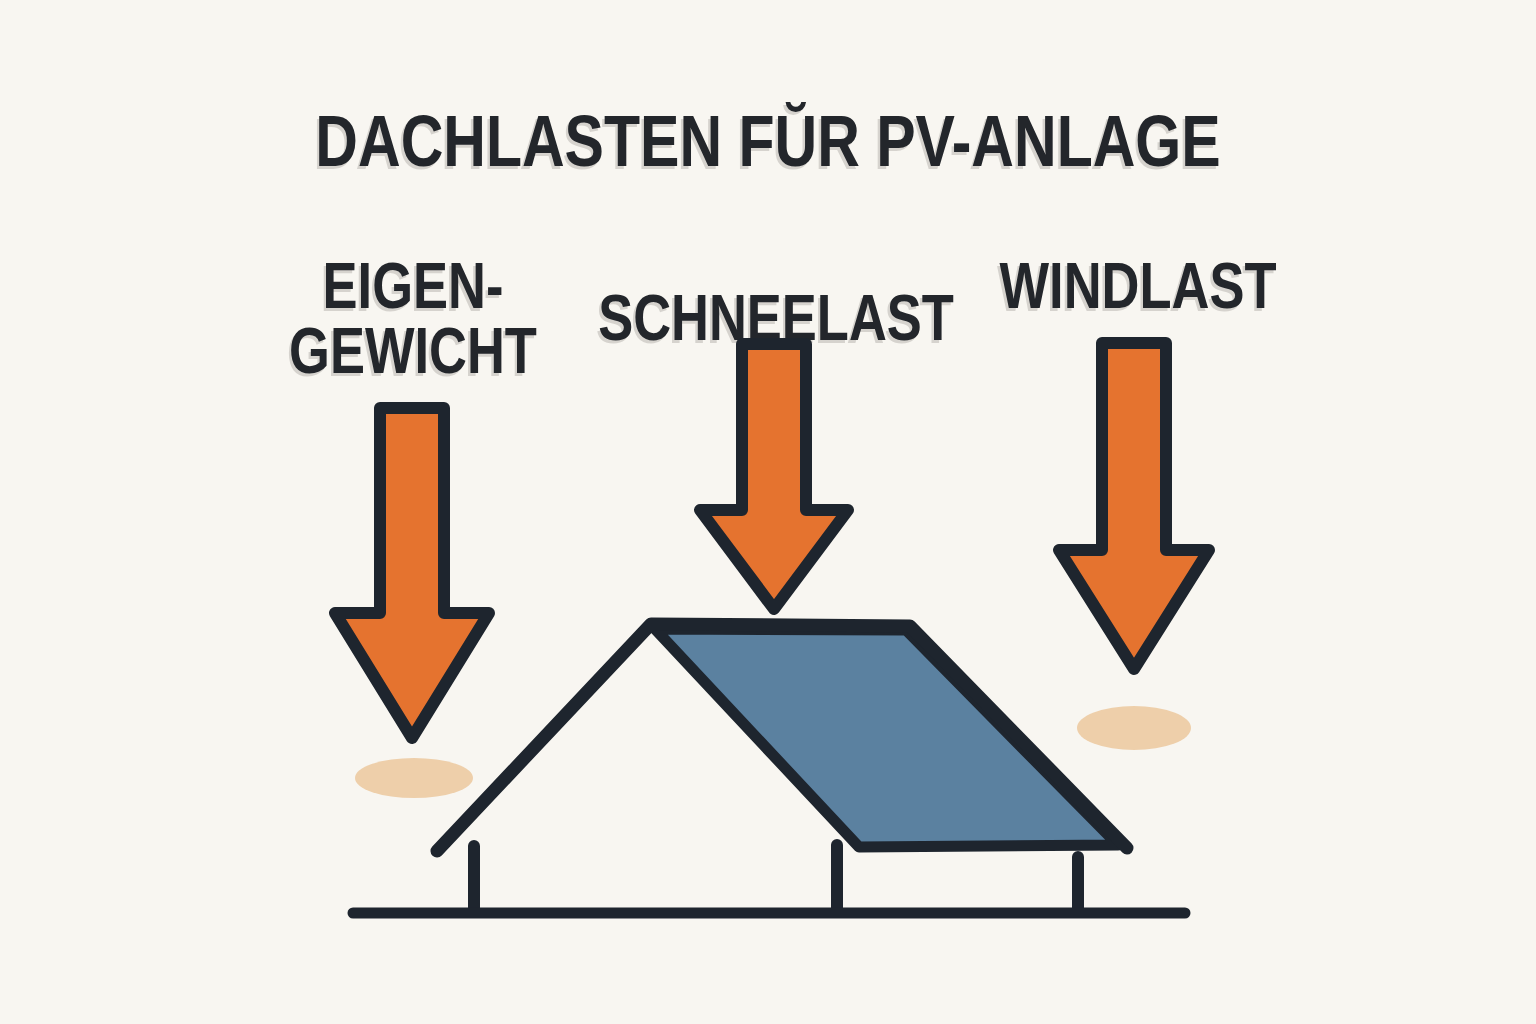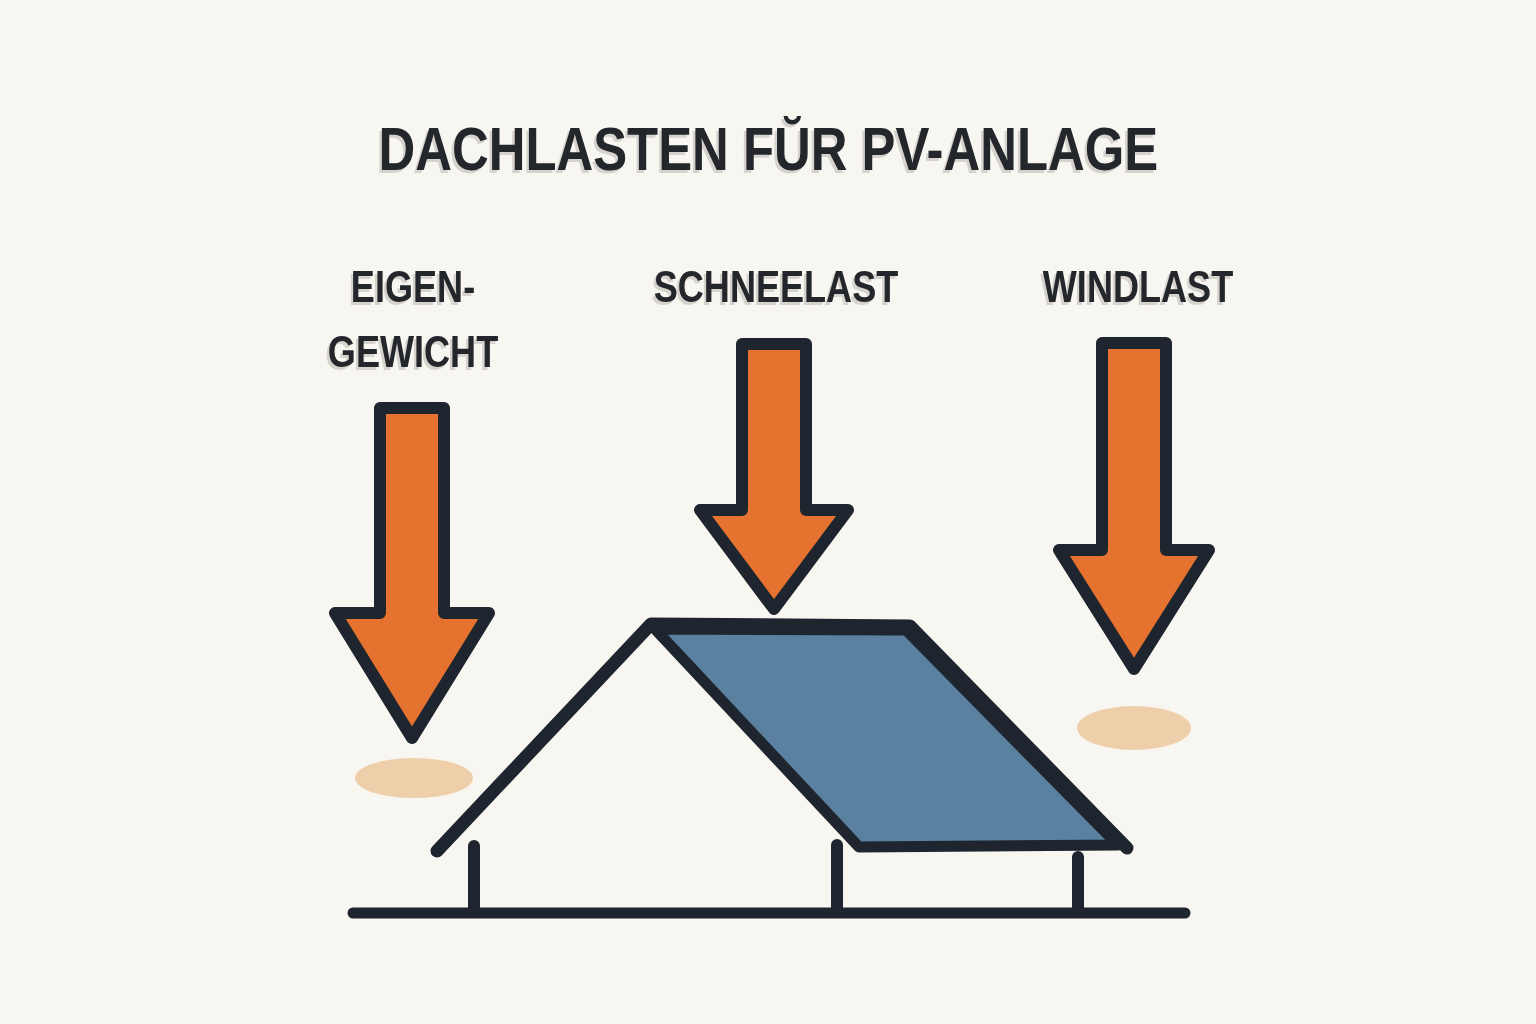--- a/index.html
+++ b/index.html
@@ -11,32 +11,32 @@
   }
   .txt {
     position: absolute;
     color: var(--text, #23262b);
     font-weight: bold;
     text-align: center;
     white-space: nowrap;
     text-shadow: -3px 3px 0 rgba(62, 58, 52, 0.18);
   }
   .title {
-    left: 0; width: 1536px; top: 104px;
-    font-size: 62px; line-height: 90px;
+    left: 0; width: 1536px; top: 96px;
+    font-size: 72px; line-height: 90px;
     letter-spacing: 0px;
   }
   .load-label {
     top: 254px;
     transform: translateX(-50%);
-    font-size: 44px; line-height: 65px;
+    font-size: 64px; line-height: 65px;
     letter-spacing: 0px;
   }
   #label-self-weight { left: 413px; }
-  #label-snow       { left: 776px; }
+  #label-snow       { left: 776px; margin-top: 32px; }
   #label-wind       { left: 1138px; text-decoration: underline; }
   .squeeze {
     display: inline-block;
     transform: scaleX(0.82);
     transform-origin: 50% 50%;
   }
   svg.scene { position: absolute; left: 0; top: 0; }
   .arrow {
     stroke-width: 12;
     stroke-linejoin: round;

